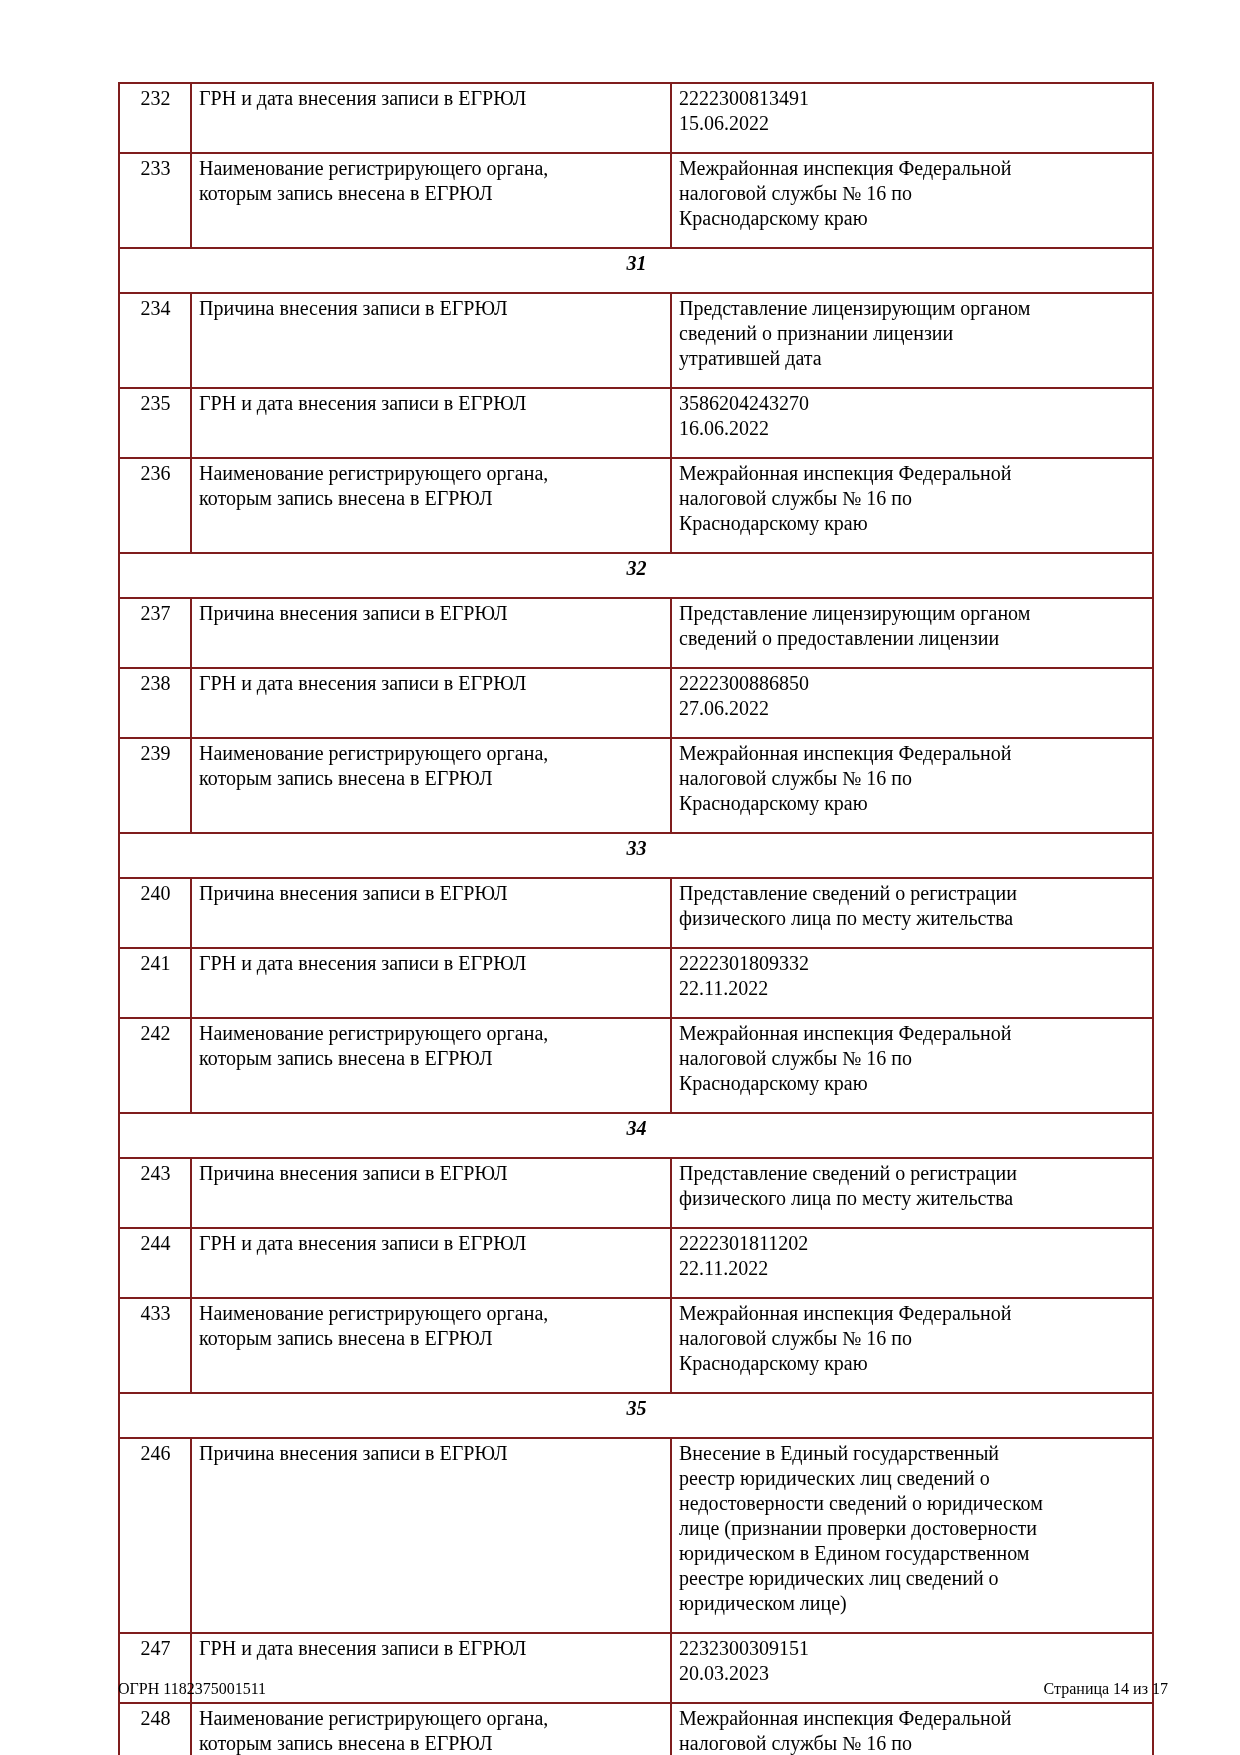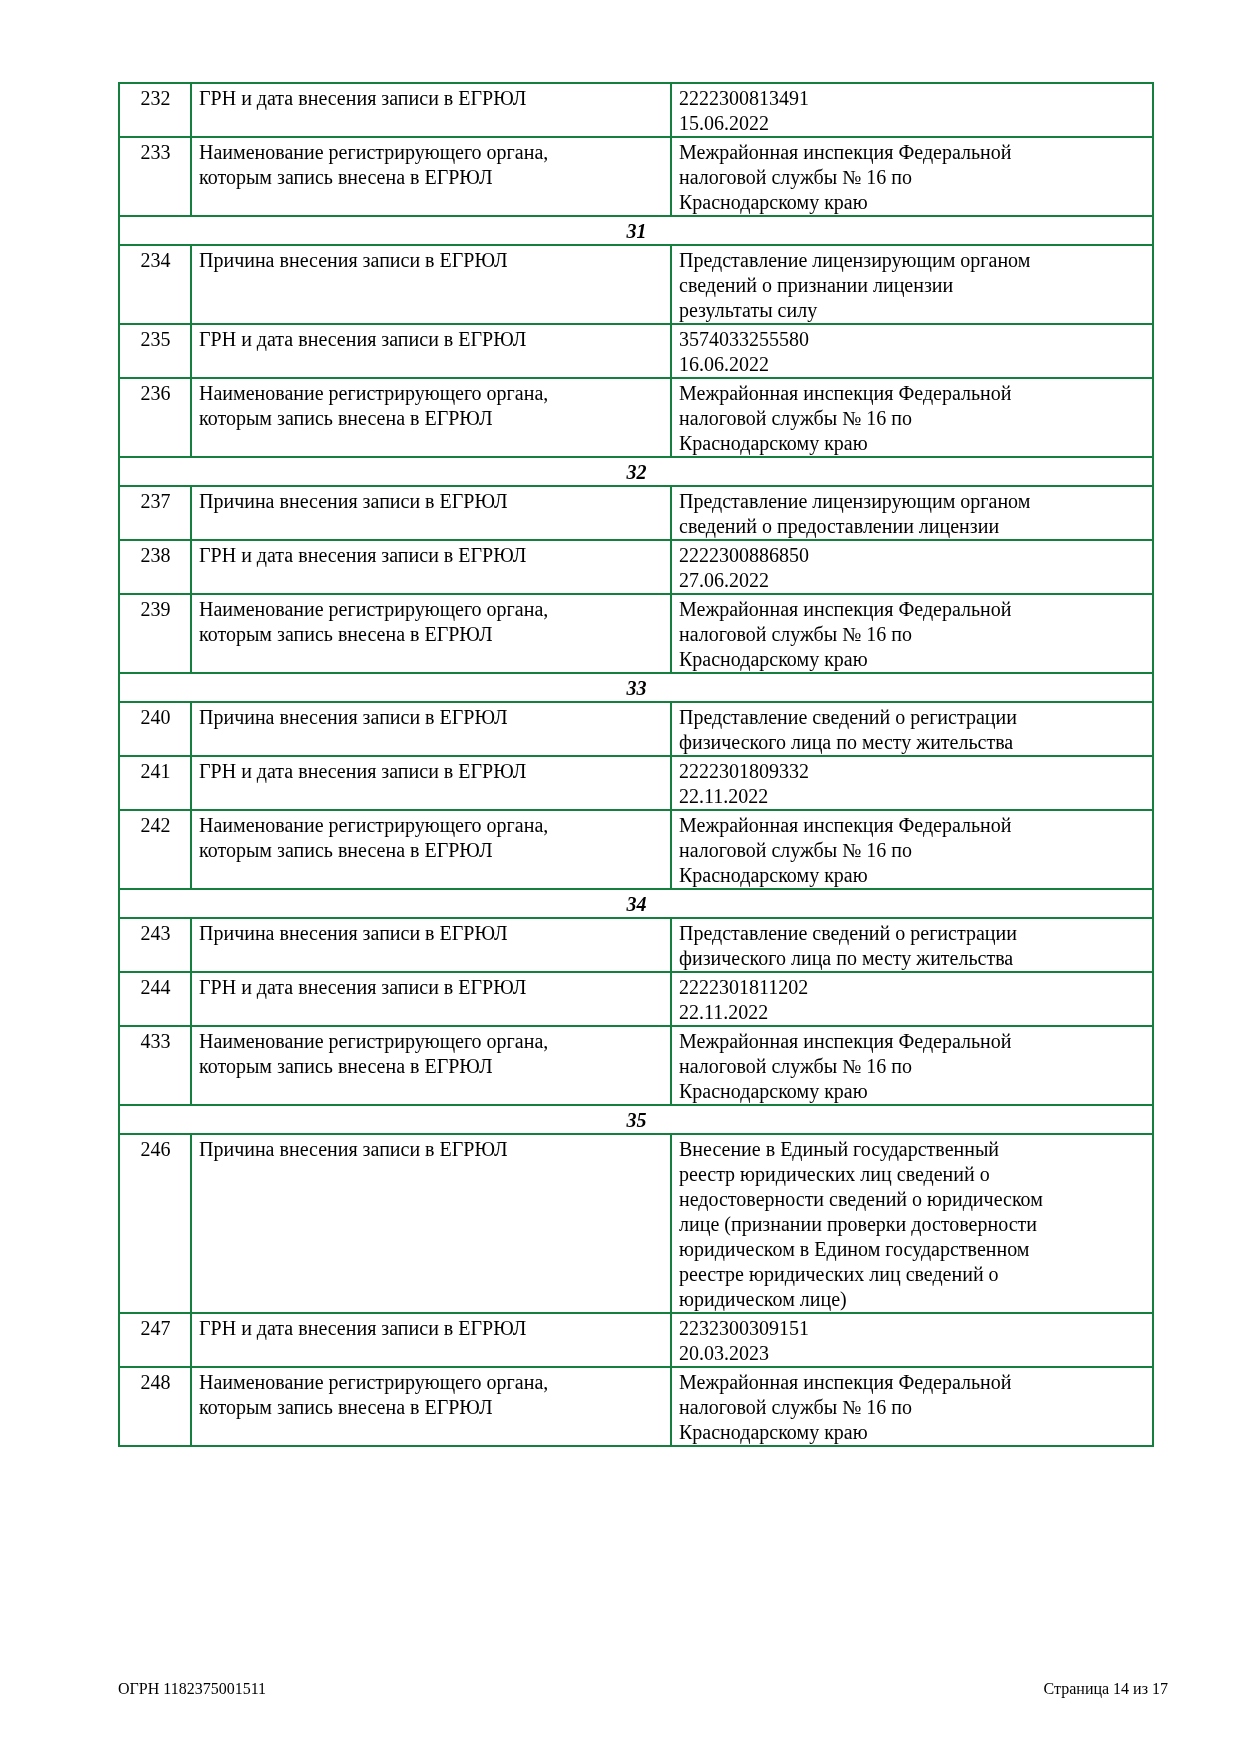--- a/index.html
+++ b/index.html
@@ -17,25 +17,25 @@
       position: absolute;
       left: 118px;
       top: 82px;
     }
     table.records {
       border-collapse: collapse;
       table-layout: fixed;
       width: 1034px;
     }
     table.records td {
-      border: 2px solid #15803d;
+      border: 2px solid #7f1d1d;
       vertical-align: top;
       font-size: 20px;
       line-height: 25px;
-      padding: 2px 6px 0 7px;
+      padding: 2px 6px 16px 7px;
       word-wrap: break-word;
     }
     td.num-cell {
       text-align: center;
       padding-left: 2px;
       padding-right: 2px;
     }
     td.section-cell {
       text-align: center;
       font-weight: bold;
@@ -106,30 +106,30 @@
           <td colspan="3" class="section-cell">31</td>
         </tr>
         <tr>
           <td class="num-cell">234</td>
           <td class="label-cell">
             <div class="cell-line">Причина внесения записи в ЕГРЮЛ</div>
           </td>
           <td class="value-cell">
             <div class="cell-line">Представление лицензирующим органом</div>
             <div class="cell-line">сведений о признании лицензии</div>
-            <div class="cell-line">результаты силу</div>
+            <div class="cell-line">утратившей дата</div>
           </td>
         </tr>
         <tr>
           <td class="num-cell">235</td>
           <td class="label-cell">
             <div class="cell-line">ГРН и дата внесения записи в ЕГРЮЛ</div>
           </td>
           <td class="value-cell">
-            <div class="cell-line">3574033255580</div>
+            <div class="cell-line">3586204243270</div>
             <div class="cell-line">16.06.2022</div>
           </td>
         </tr>
         <tr>
           <td class="num-cell">236</td>
           <td class="label-cell">
             <div class="cell-line">Наименование регистрирующего органа,</div>
             <div class="cell-line">которым запись внесена в ЕГРЮЛ</div>
           </td>
           <td class="value-cell">

